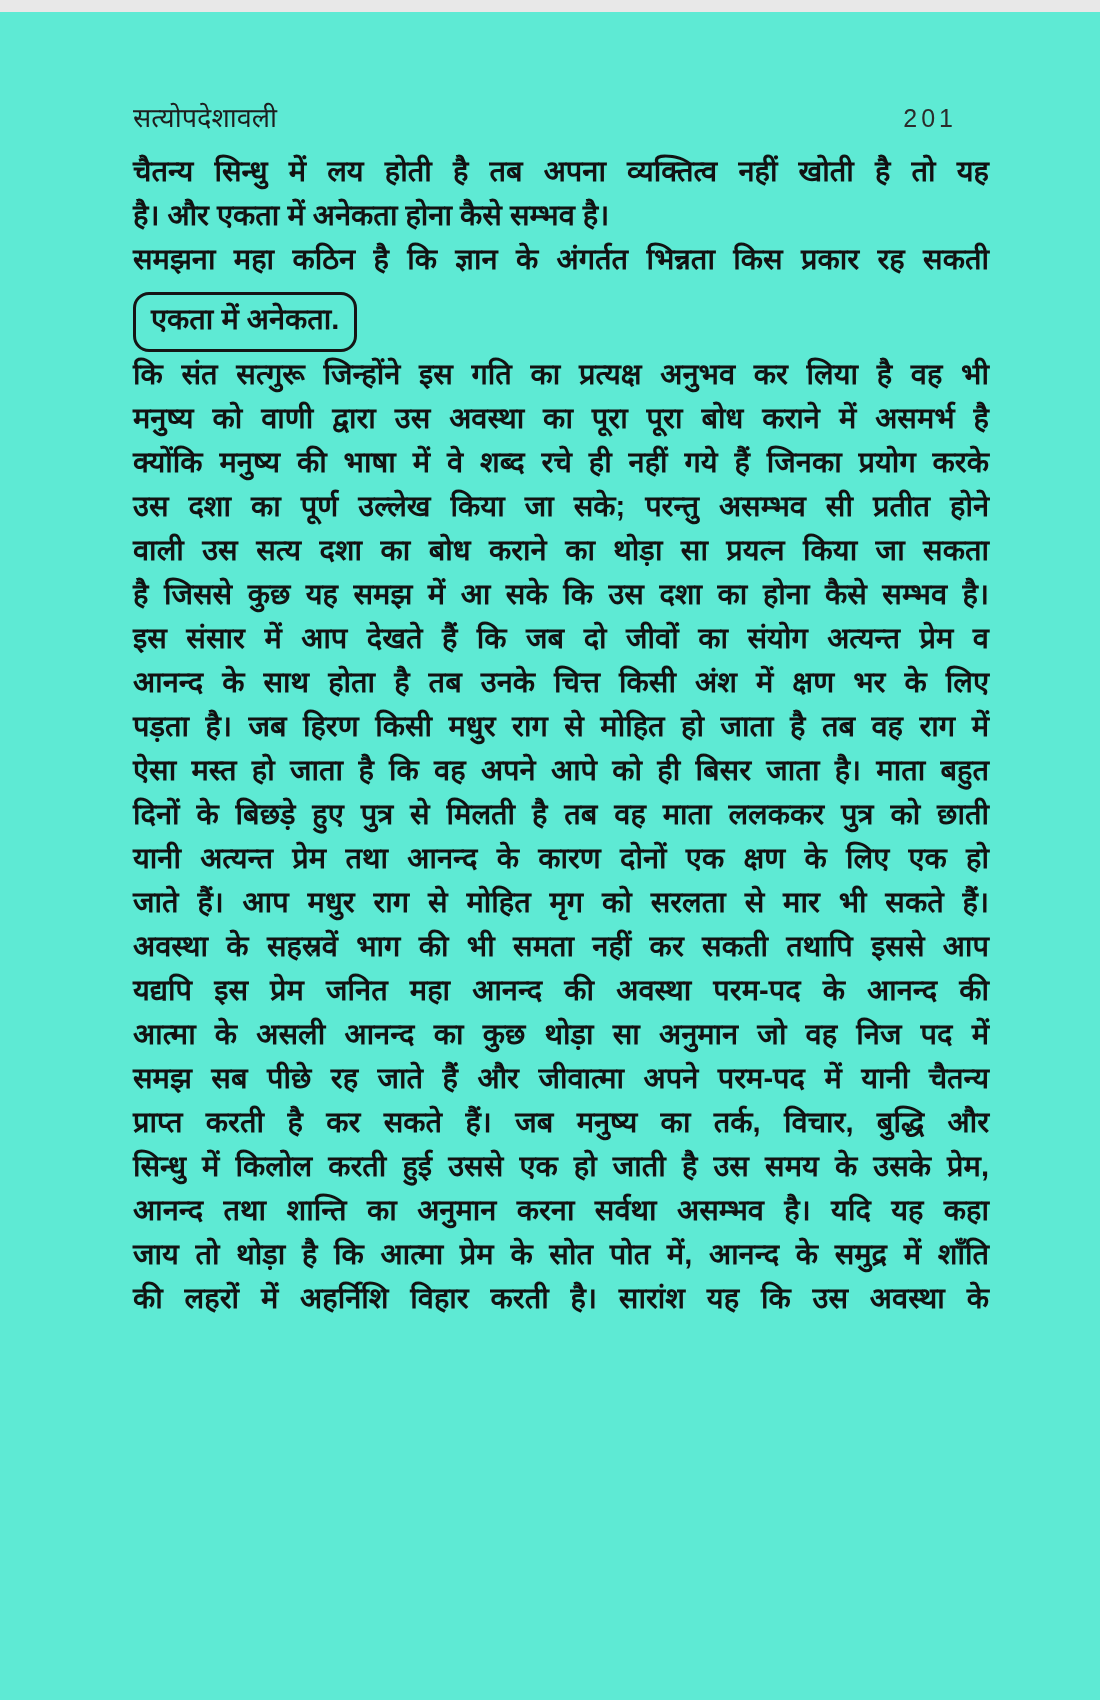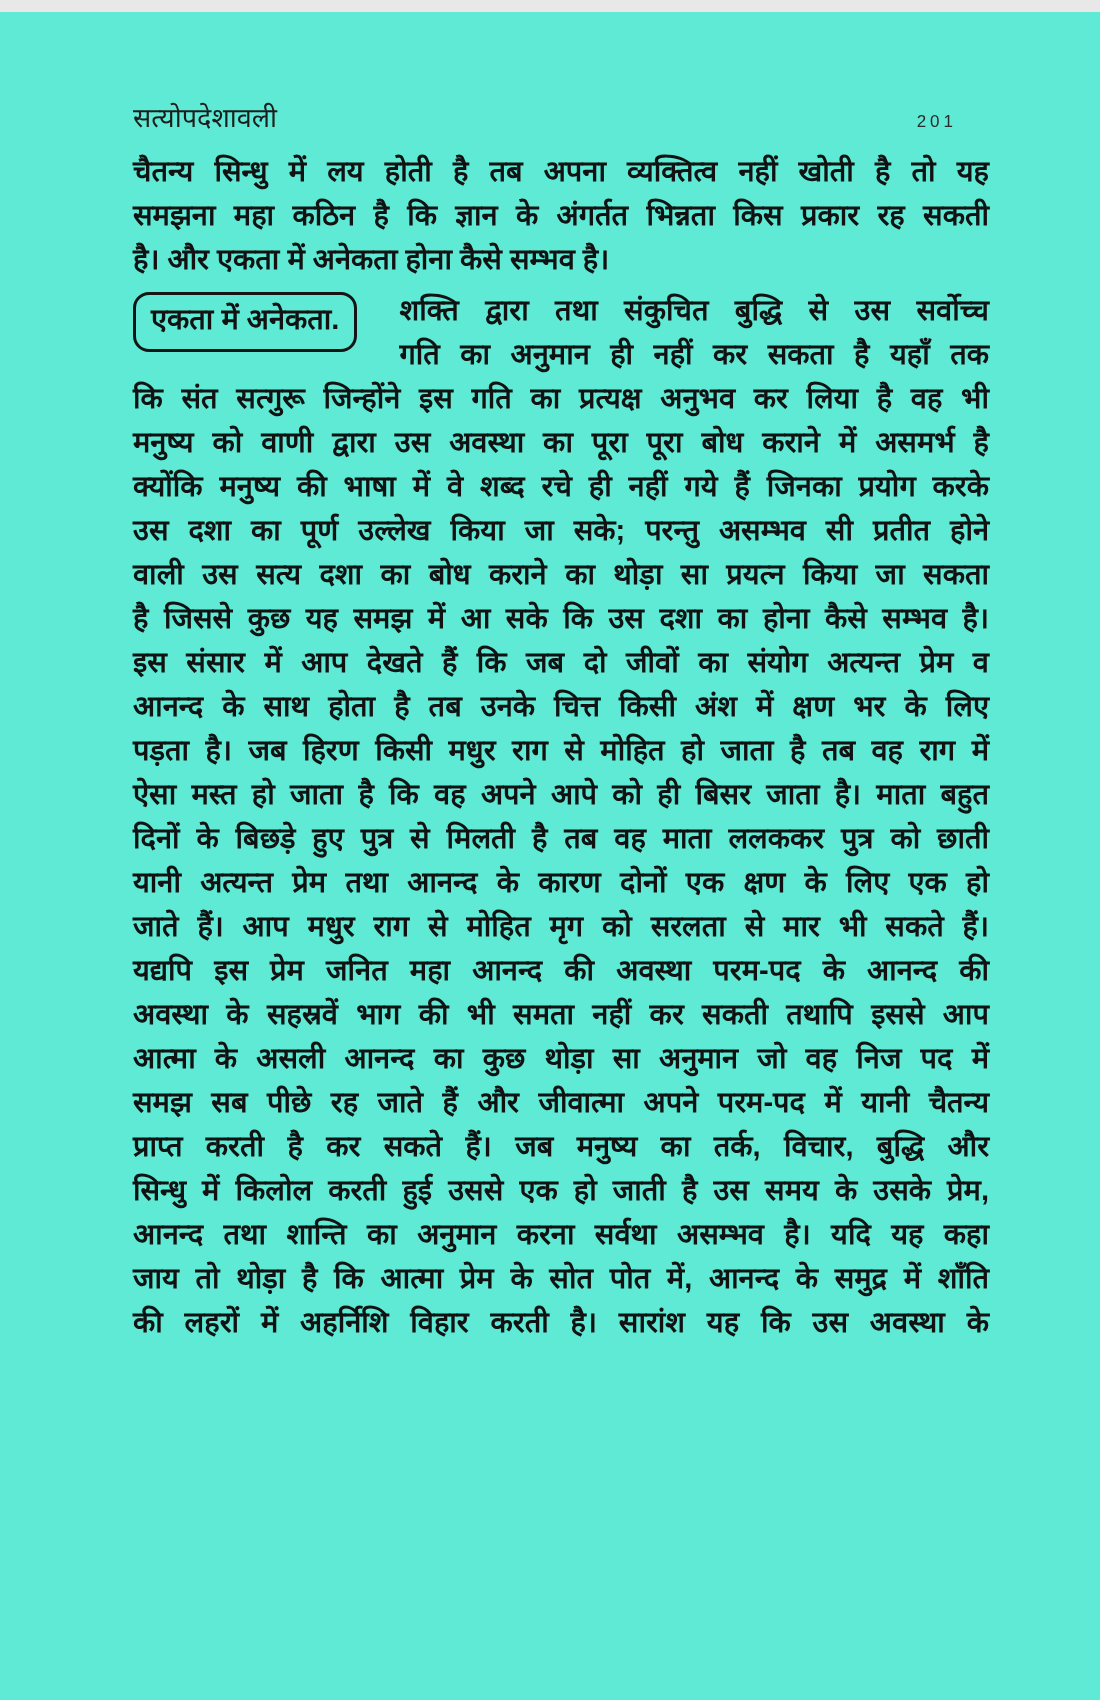--- a/index.html
+++ b/index.html
@@ -29,21 +29,21 @@
     justify-content: space-between;
     align-items: baseline;
     margin-bottom: 14px;
   }
   .running-title {
     font-size: 27px;
     font-weight: 500;
     color: #1d1d1d;
   }
   .page-number {
-    font-size: 17px;
+    font-size: 25px;
     font-weight: 400;
     letter-spacing: 4px;
     color: #2b2b2b;
     margin-right: 32px;
   }
   .body-text {
     font-size: 29px;
     font-weight: 700;
     line-height: 44px;
     color: #121212;
@@ -91,51 +91,47 @@
 
     <div class="page-header">
       <span class="running-title">सत्योपदेशावली</span>
       <span class="page-number">201</span>
     </div>
 
     <div class="body-text">
 
       <div class="para1">
         <div class="line">चैतन्य सिन्धु में लय होती है तब अपना व्यक्तित्व नहीं खोती है तो यह</div>
+        <div class="line short">है। और एकता में अनेकता होना कैसे सम्भव है।</div>
         <div class="line">समझना महा कठिन है कि ज्ञान के अंगर्तत भिन्नता किस प्रकार रह सकती</div>
-        <div class="line short">है। और एकता में अनेकता होना कैसे सम्भव है।</div>
       </div>
 
       <div class="para2">
 
         <div class="wrap-row">
           <div class="topic-box">
             <span>एकता में अनेकता.</span>
-          </div>
-          <div class="wrap-lines">
-            <div class="line">शक्ति द्वारा तथा संकुचित बुद्धि से उस सर्वोच्च</div>
-            <div class="line">गति का अनुमान ही नहीं कर सकता है यहाँ तक</div>
           </div>
         </div>
 
         <div class="line">कि संत सत्गुरू जिन्होंने इस गति का प्रत्यक्ष अनुभव कर लिया है वह भी</div>
         <div class="line">मनुष्य को वाणी द्वारा उस अवस्था का पूरा पूरा बोध कराने में असमर्भ है</div>
         <div class="line">क्योंकि मनुष्य की भाषा में वे शब्द रचे ही नहीं गये हैं जिनका प्रयोग करके</div>
         <div class="line">उस दशा का पूर्ण उल्लेख किया जा सके; परन्तु असम्भव सी प्रतीत होने</div>
         <div class="line">वाली उस सत्य दशा का बोध कराने का थोड़ा सा प्रयत्न किया जा सकता</div>
         <div class="line">है जिससे कुछ यह समझ में आ सके कि उस दशा का होना कैसे सम्भव है।</div>
         <div class="line">इस संसार में आप देखते हैं कि जब दो जीवों का संयोग अत्यन्त प्रेम व</div>
         <div class="line">आनन्द के साथ होता है तब उनके चित्त किसी अंश में क्षण भर के लिए</div>
         <div class="line">पड़ता है। जब हिरण किसी मधुर राग से मोहित हो जाता है तब वह राग में</div>
         <div class="line">ऐसा मस्त हो जाता है कि वह अपने आपे को ही बिसर जाता है। माता बहुत</div>
         <div class="line">दिनों के बिछड़े हुए पुत्र से मिलती है तब वह माता ललककर पुत्र को छाती</div>
         <div class="line">यानी अत्यन्त प्रेम तथा आनन्द के कारण दोनों एक क्षण के लिए एक हो</div>
         <div class="line">जाते हैं। आप मधुर राग से मोहित मृग को सरलता से मार भी सकते हैं।</div>
+        <div class="line">अवस्था के सहस्रवें भाग की भी समता नहीं कर सकती तथापि इससे आप</div>
         <div class="line">यद्यपि इस प्रेम जनित महा आनन्द की अवस्था परम-पद के आनन्द की</div>
-        <div class="line">अवस्था के सहस्रवें भाग की भी समता नहीं कर सकती तथापि इससे आप</div>
         <div class="line">आत्मा के असली आनन्द का कुछ थोड़ा सा अनुमान जो वह निज पद में</div>
         <div class="line">समझ सब पीछे रह जाते हैं और जीवात्मा अपने परम-पद में यानी चैतन्य</div>
         <div class="line">प्राप्त करती है कर सकते हैं। जब मनुष्य का तर्क, विचार, बुद्धि और</div>
         <div class="line">सिन्धु में किलोल करती हुई उससे एक हो जाती है उस समय के उसके प्रेम,</div>
         <div class="line">आनन्द तथा शान्ति का अनुमान करना सर्वथा असम्भव है। यदि यह कहा</div>
         <div class="line">जाय तो थोड़ा है कि आत्मा प्रेम के सोत पोत में, आनन्द के समुद्र में शाँति</div>
         <div class="line">की लहरों में अहर्निशि विहार करती है। सारांश यह कि उस अवस्था के</div>
       </div>
 
     </div>

